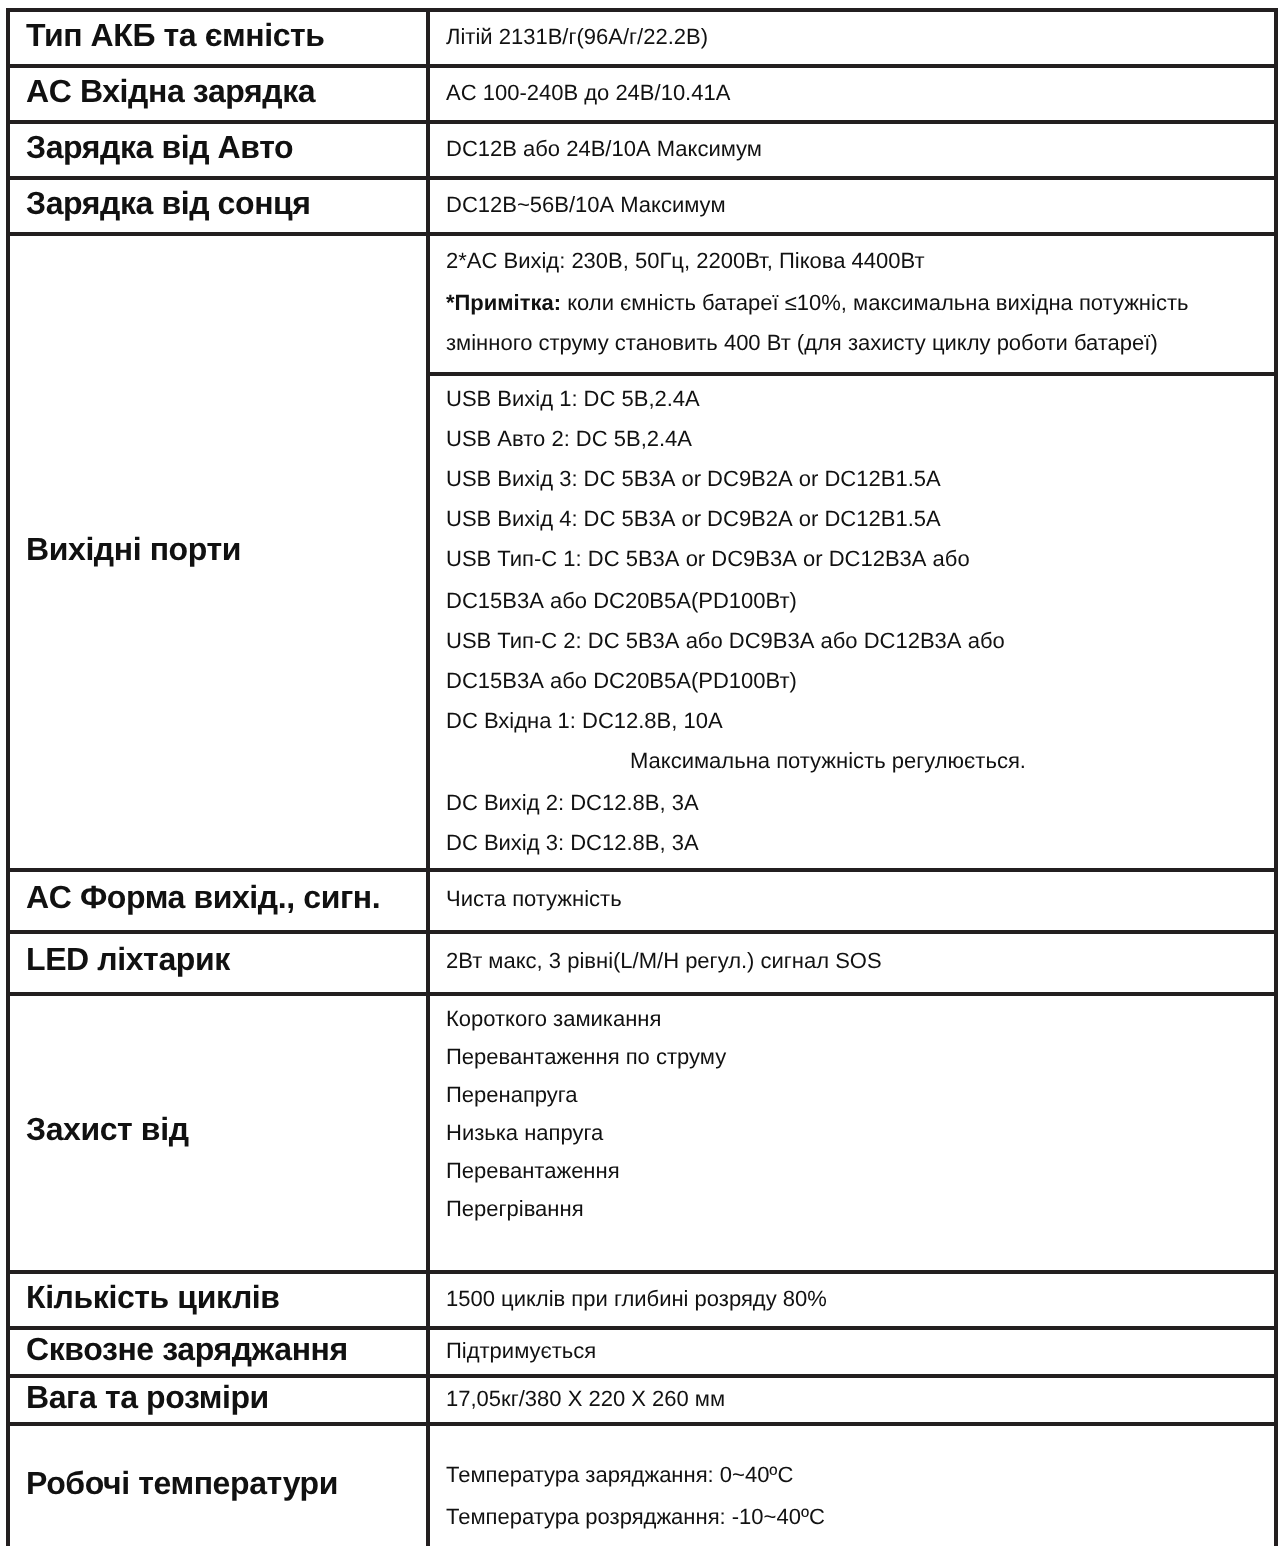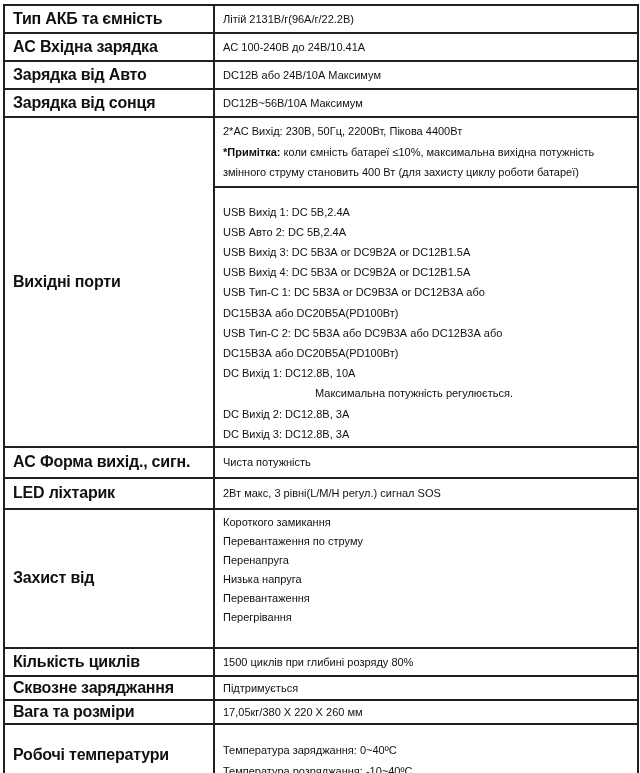--- a/index.html
+++ b/index.html
@@ -26,21 +26,21 @@
   td.lbl { font-weight: 700; font-size: 16px; letter-spacing: -0.2px; }
   col.c1 { width: 210px; }
   col.c2 { width: 424px; }
   tr.h28 td { height: 28px; }
   tr.h30 td { height: 31px; border-radius: 15px; }
   tr.h26 td { height: 16px; }
   .line { white-space: pre-wrap; }
   .acb .line { line-height: 20.5px; }
   .acb { padding-top: 3px; padding-bottom: 3px; }
   .usb .line { line-height: 20.2px; }
-  .usb { padding-top: 14px; padding-bottom: 2px; }
+  .usb { padding-top: 2px; padding-bottom: 2px; }
   .prot .line { line-height: 19px; }
   .prot { padding-top: 3px; padding-bottom: 20px; }
   .temp .line { line-height: 21px; }
   .temp { padding-top: 15px; padding-bottom: 3px; }
   .indent { padding-left: 92px; }
   .b { font-weight: 700; }
 </style>
 </head>
 <body>
 
@@ -77,21 +77,21 @@
     <tr>
       <td class="usb">
         <div class="line">USB Вихід 1: DC 5В,2.4А</div>
         <div class="line">USB Авто 2: DC 5В,2.4А</div>
         <div class="line">USB Вихід 3: DC 5В3А or DC9В2А or DC12В1.5А</div>
         <div class="line">USB Вихід 4: DC 5В3А or DC9В2А or DC12В1.5А</div>
         <div class="line">USB Тип-C 1: DC 5В3А or DC9В3А or DC12В3А або</div>
         <div class="line">DC15В3А або DC20В5А(PD100Вт)</div>
         <div class="line">USB Тип-C 2: DC 5В3А або DC9В3А або DC12В3А або</div>
         <div class="line">DC15В3А або DC20В5А(PD100Вт)</div>
-        <div class="line">DC Вихід 1: DC12.8В, 10А</div>
+        <div class="line">DC Вхідна 1: DC12.8В, 10А</div>
         <div class="line indent">Максимальна потужність регулюється.</div>
         <div class="line">DC Вихід 2: DC12.8В, 3А</div>
         <div class="line">DC Вихід 3: DC12.8В, 3А</div>
       </td>
     </tr>
 
     <tr class="h30">
       <td class="lbl">AC Форма вихід., сигн.</td>
       <td>Чиста потужність</td>
     </tr>

